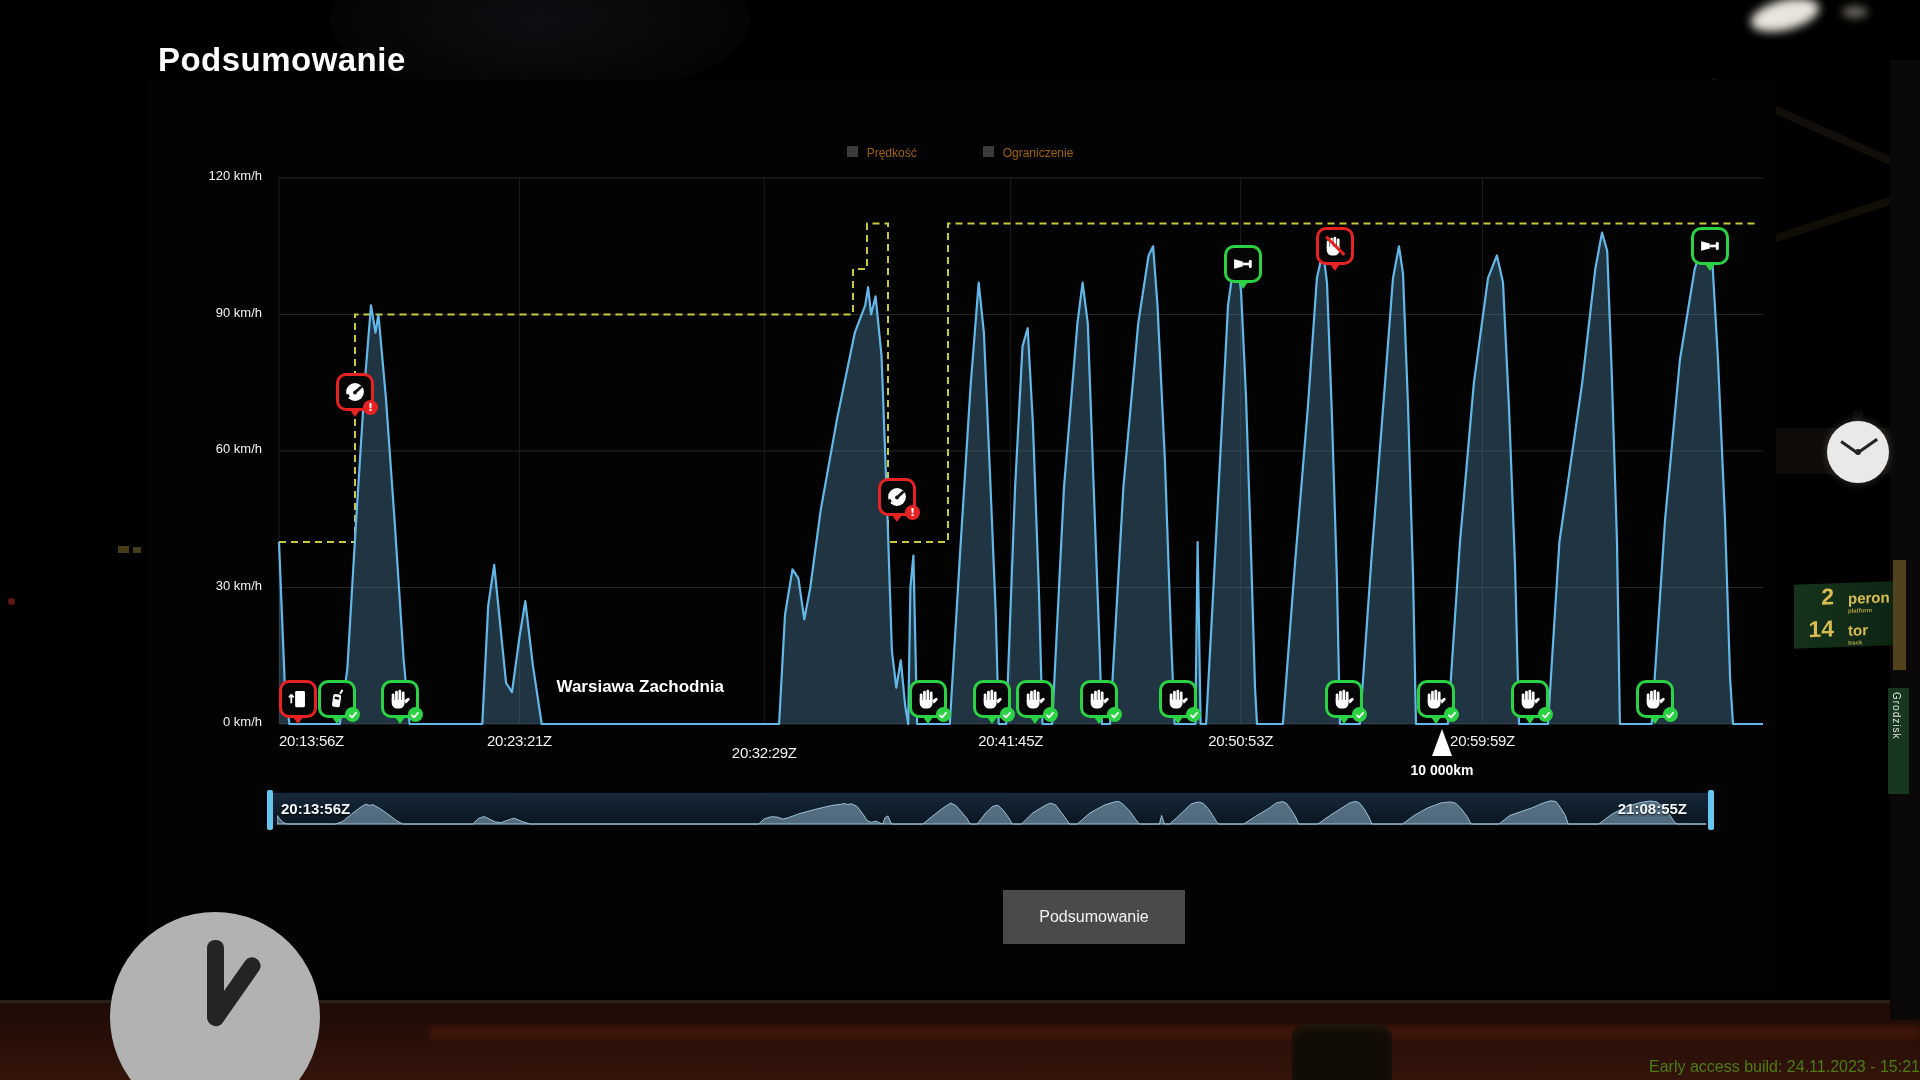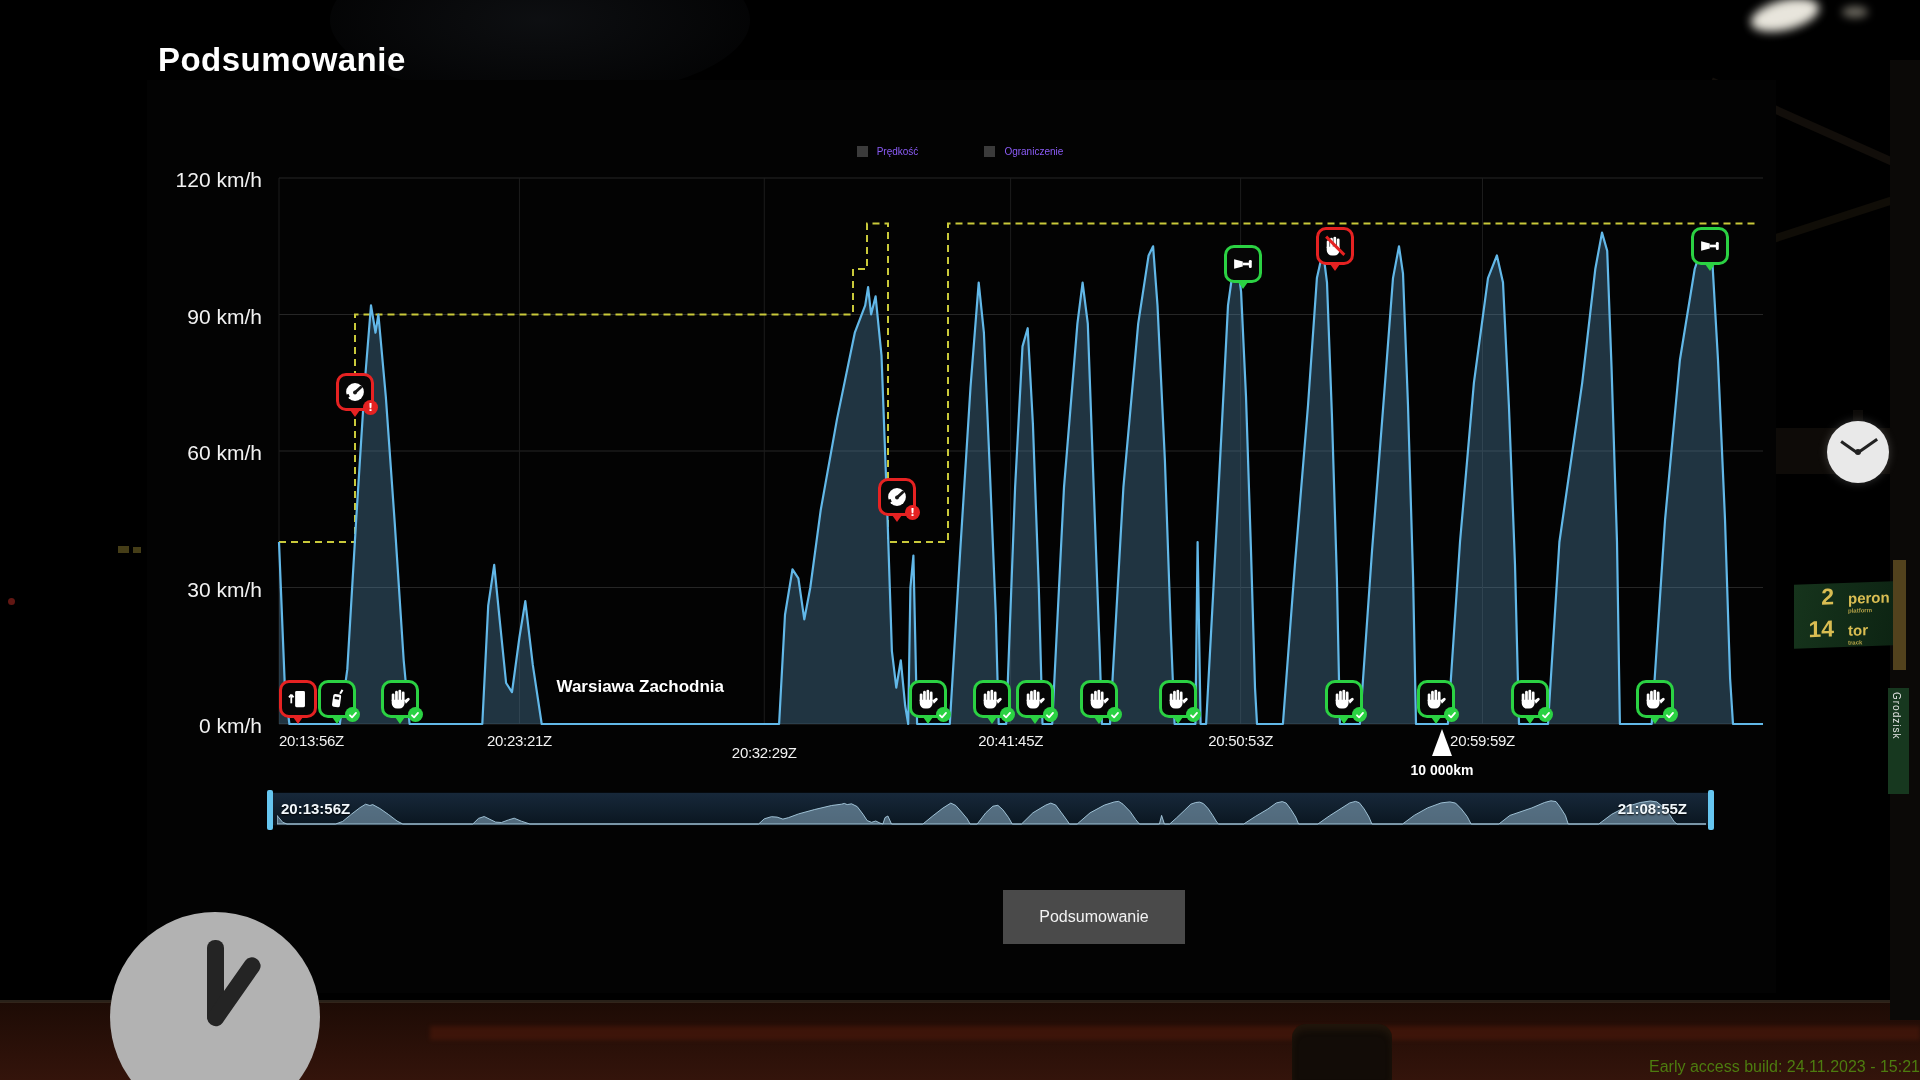--- a/index.html
+++ b/index.html
@@ -49,28 +49,28 @@
     overflow:hidden;}
   .station-name-sign span{position:absolute;left:3px;top:4px;font-size:10px;color:#e6e6e6;
     writing-mode:vertical-rl;letter-spacing:1px;}
 
   
   .panel{position:absolute;left:147px;top:80px;width:1629px;height:913px;background:rgba(3,3,3,0.96);}
   .page-title{position:absolute;left:158px;top:40px;font-size:34px;font-weight:700;color:#fff;
     letter-spacing:.5px;transform:scaleX(.97);transform-origin:left;}
 
   .legend{position:absolute;left:660px;top:146px;width:600px;display:flex;justify-content:center;gap:66px;}
-  .legend-item{display:flex;align-items:flex-end;gap:9px;font-size:10px;color:#8b5cf6;}
+  .legend-item{display:flex;align-items:flex-start;gap:9px;font-size:12px;color:#a16207;}
   .legend-swatch{width:11px;height:11px;background:#3b3b3b;display:inline-block;}
 
   #chart-svg{position:absolute;left:0;top:0;width:1920px;height:1080px;pointer-events:none;}
   #chart-labels{position:absolute;left:0;top:0;width:1920px;height:1080px;pointer-events:none;}
   #chart-labels [data-interactable="true"]{pointer-events:auto;}
 
-  .ylab{position:absolute;left:120px;width:142px;text-align:right;font-size:21px;color:#f2f2f2;}
+  .ylab{position:absolute;left:120px;width:142px;text-align:right;font-size:13px;color:#f2f2f2;}
   .xlab{position:absolute;top:732px;font-size:15px;color:#f2f2f2;letter-spacing:-.3px;white-space:nowrap;}
 
   .station-label{position:absolute;font-size:17px;font-weight:700;color:#fff;white-space:nowrap;
     text-shadow:0 1px 2px #000;}
   .dist-tri{position:absolute;width:0;height:0;border-left:10px solid transparent;
     border-right:10px solid transparent;border-bottom:27px solid #fff;}
   .dist-label{position:absolute;font-size:14px;font-weight:700;color:#fff;transform:translateX(-50%);white-space:nowrap;}
 
   
   .evt{position:absolute;width:38px;height:38px;box-sizing:border-box;background:#060606;

